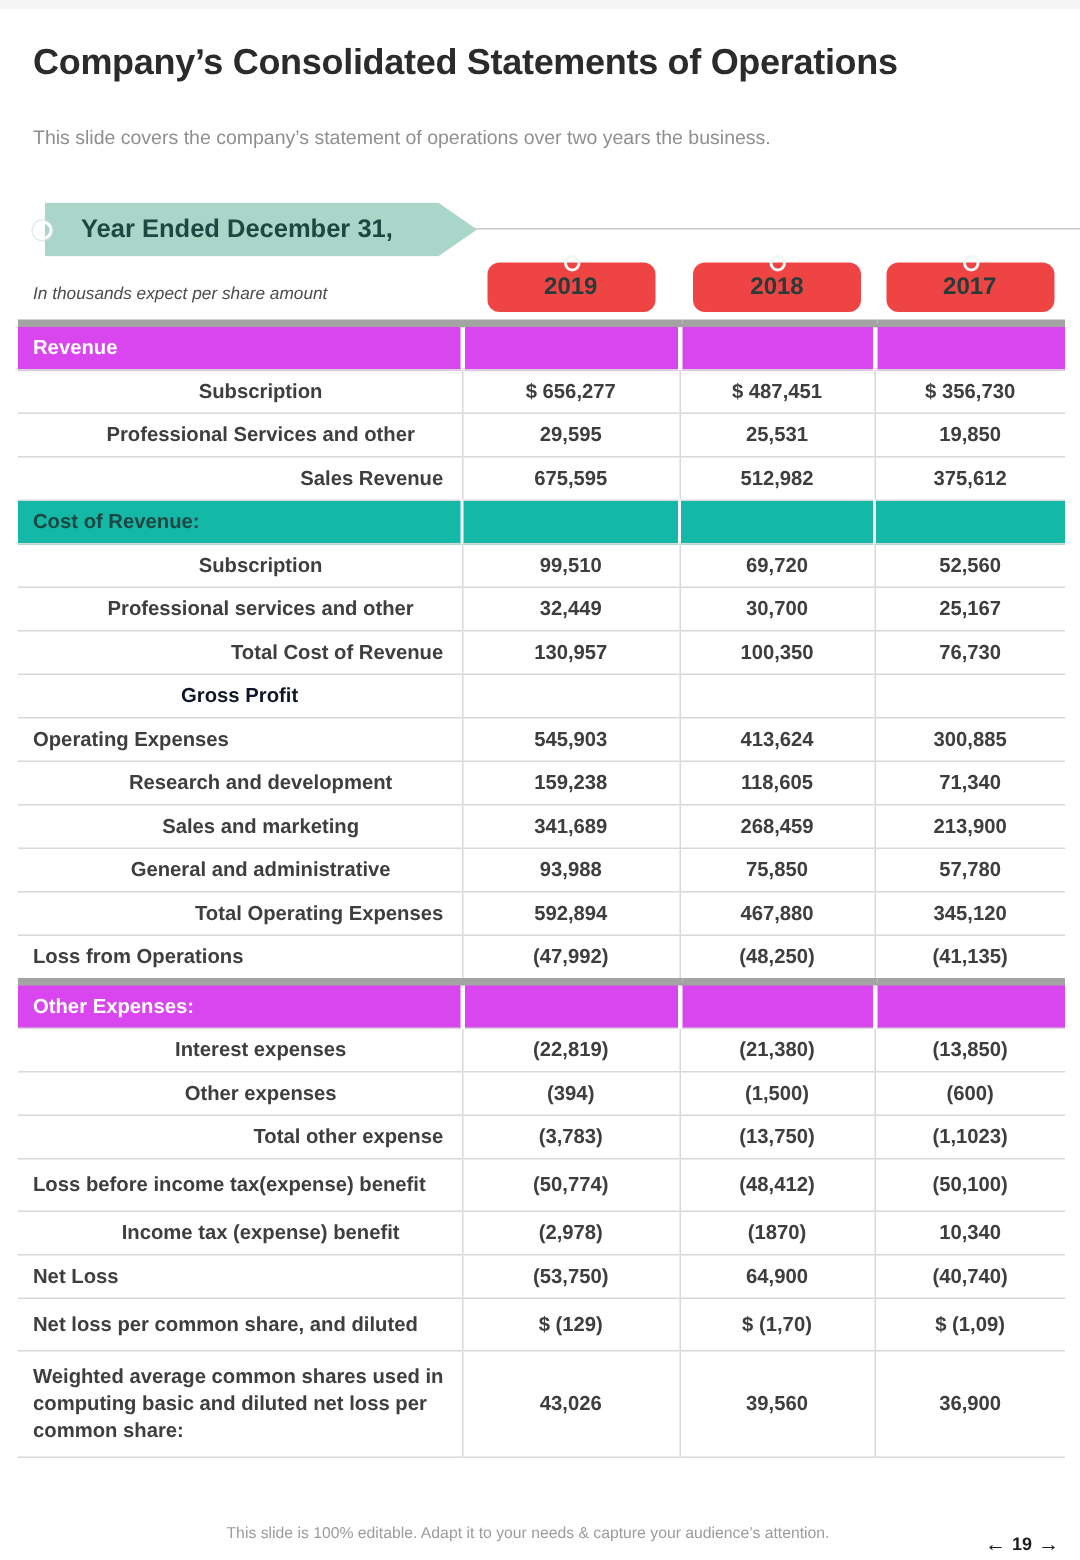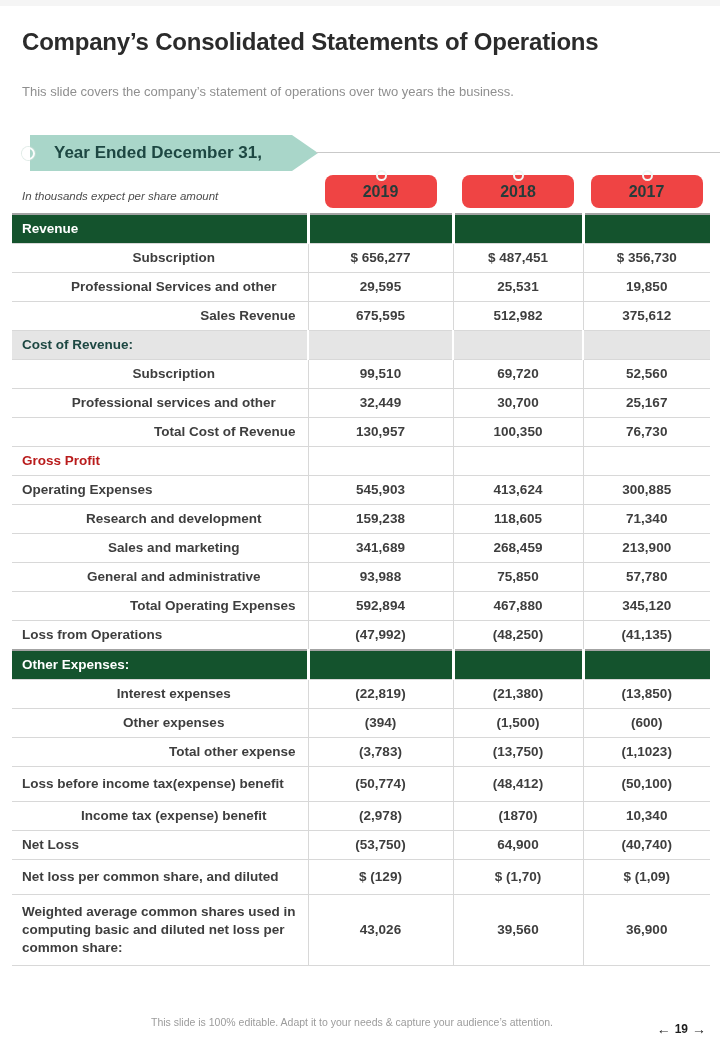--- a/index.html
+++ b/index.html
@@ -64,25 +64,25 @@
     font-size:13.5px;
   }
   .fin-table td{
     border-top:1px solid #d8d8d8;
     padding:5px 10px;line-height:18px;
     font-weight:700;color:#3e3e3e;vertical-align:middle;
   }
   .fin-table tr:last-child td{border-bottom:1px solid #d8d8d8;}
   .fin-table .lbl{text-align:left;}
   .fin-table .val{text-align:center;border-left:1px solid #d8d8d8;}
-  tr.t-header-dark td{background:#14532d;color:#ffffff;border-top:2px solid #a3a3a3;}
+  tr.t-header-dark td{background:#d946ef;color:#ffffff;border-top:5px solid #a3a3a3;}
   tr.t-header-dark .val{border-left:3px solid #ffffff;}
-  tr.t-header-light td{background:#e5e5e5;color:#1d4742;}
+  tr.t-header-light td{background:#14b8a6;color:#1d4742;}
   tr.t-header-light .val{border-left:2px solid #ffffff;}
-  tr.t-teal-label .lbl{color:#b91c1c;}
+  tr.t-teal-label .lbl{color:#0f172a;text-align:center;}
   tr.t-indent .lbl{padding-left:38px;text-align:center;}
   tr.t-total .lbl{text-align:right;padding-right:12px;}
   tr.t-tall td{padding-top:8px;padding-bottom:8px;}
 
   
   .footer-note{
     position:absolute;left:0;top:1016px;width:704px;text-align:center;
     font-size:10.5px;color:#9c9c9c;
   }
   .pager{

